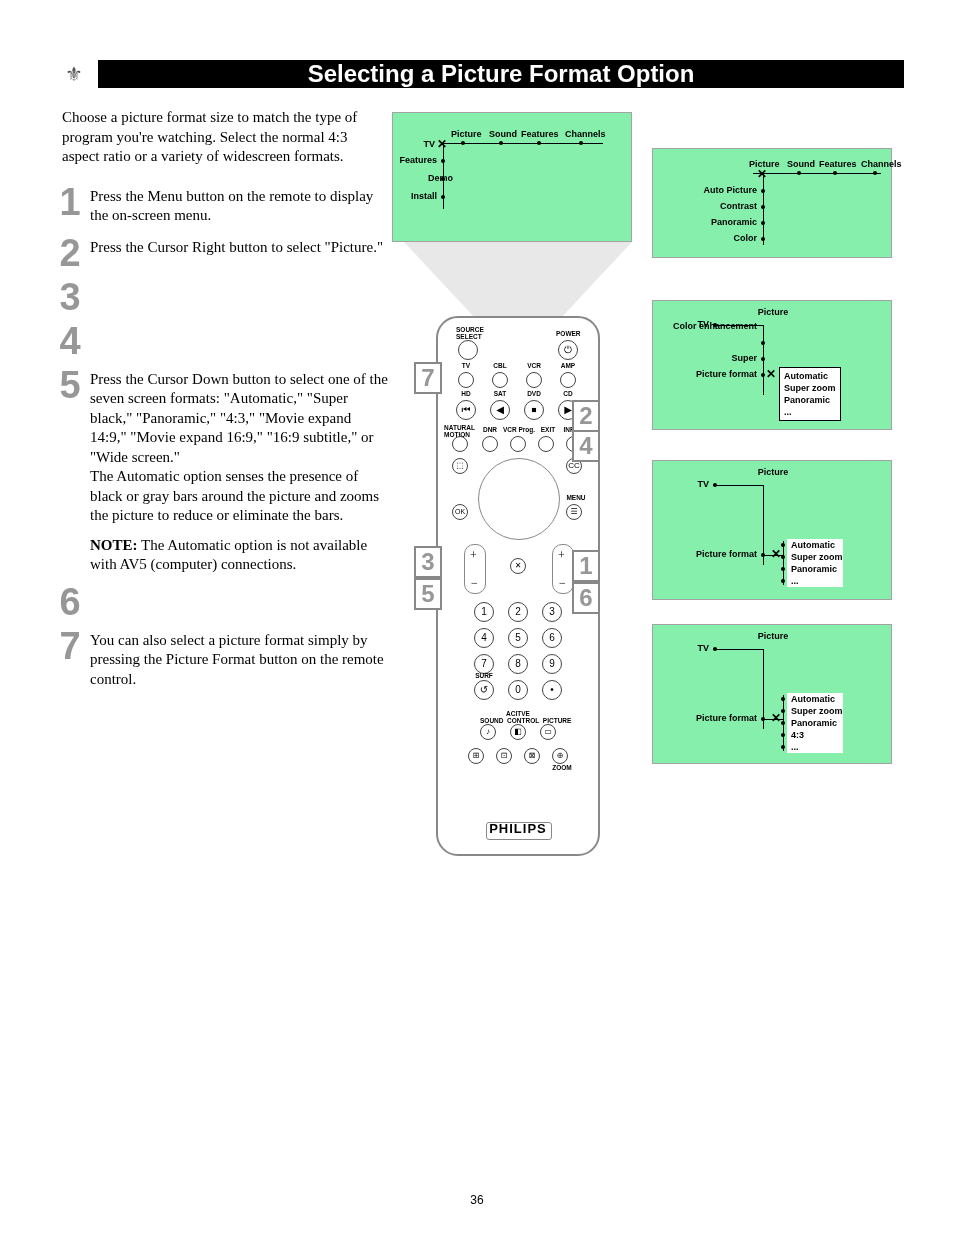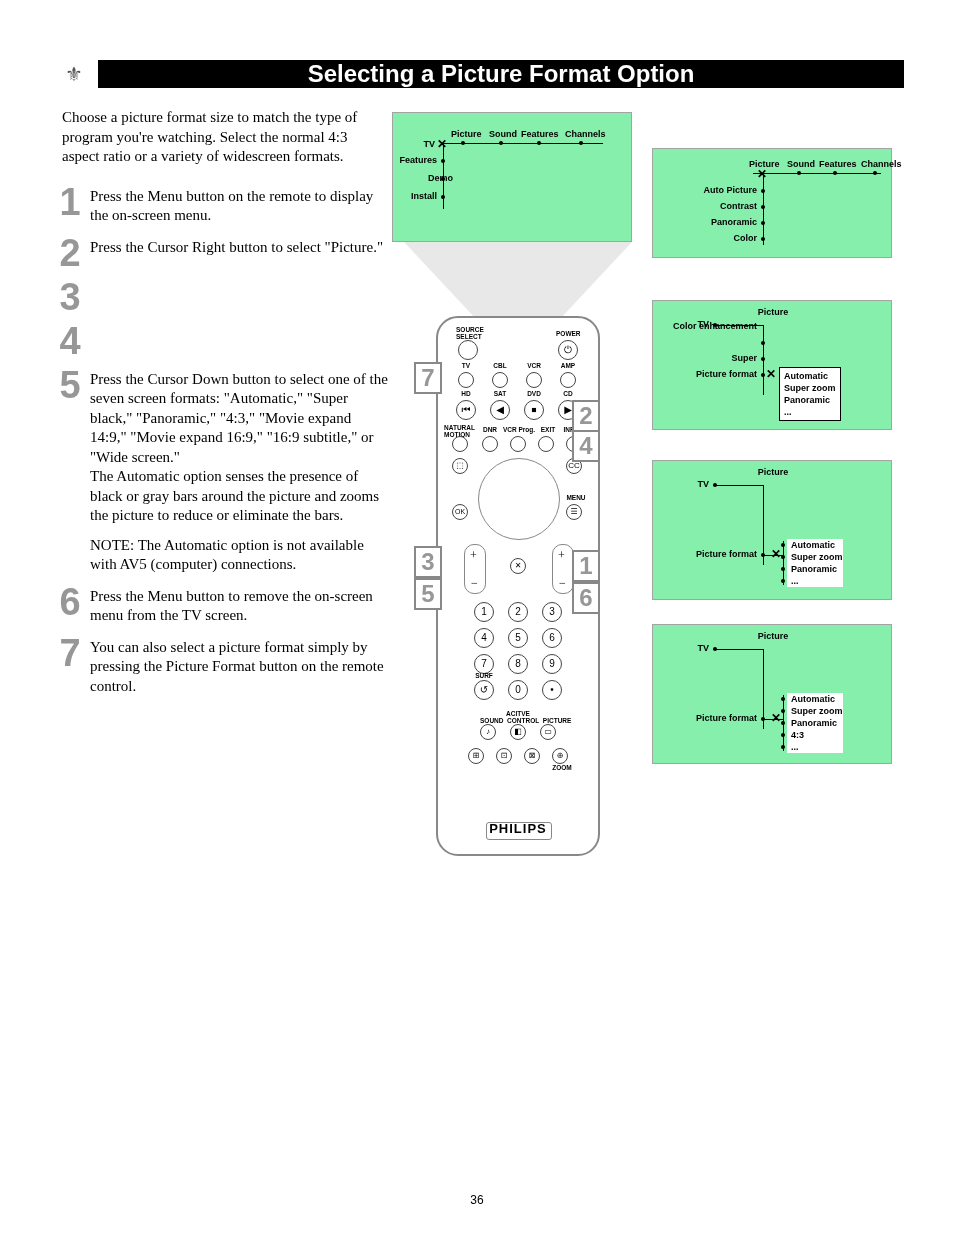--- a/index.html
+++ b/index.html
@@ -5,21 +5,21 @@
   html,body{margin:0;padding:0;background:#fff;color:#000;font-family:"Times New Roman",Times,serif;font-size:15px}
   .page{width:954px;height:1235px;position:relative;box-sizing:border-box;padding:60px 50px 40px 50px}
   .titlebar{display:flex;align-items:stretch;margin-bottom:20px}
   .emblem{flex:0 0 48px;height:28px;display:flex;align-items:center;justify-content:center;font-size:20px;color:#555}
   .titleblock{flex:1;background:#000;color:#fff;font-family:Helvetica,Arial,sans-serif;font-weight:bold;font-size:24px;text-align:center;line-height:28px;height:28px}
   .intro{width:310px;margin:16px 0 18px 12px;line-height:1.3}
   .steps{width:340px;margin-left:0}
   .step{display:flex;align-items:flex-start;margin-bottom:10px}
   .step .num{flex:0 0 40px;font-family:Helvetica,Arial,sans-serif;font-weight:900;font-size:38px;line-height:34px;color:#979797;text-align:center;padding-top:0}
   .step .txt{flex:1;line-height:1.3;padding-top:2px}
-  .step .txt b{font-weight:normal}
+  .step .txt b{font-weight:bold}
   .figs{position:absolute;left:392px;top:108px;width:510px;height:760px}
   .panel{position:absolute;border:1px solid #a3a3a3;box-sizing:border-box;background:#86efac}
   .menu{font-family:Helvetica,Arial,sans-serif;font-size:9px;font-weight:bold}
   .vbar{border-left:1.5px solid #000;position:absolute}
   .dot{width:4px;height:4px;background:#000;border-radius:2px;position:absolute}
   .lbl{position:absolute;white-space:nowrap}
   .rlbl{text-align:right}
   .sub{position:absolute;background:#fff;border:1px solid #000;padding:2px 4px;font-size:9px;font-weight:bold;font-family:Helvetica,Arial,sans-serif;line-height:12px}
   .x{font-family:Arial;font-weight:bold}
   .remote{position:absolute;left:44px;top:208px;width:160px;height:536px;border:2px solid #888;border-radius:22px;background:#fff}
@@ -65,21 +65,20 @@
       <div class="num">5</div>
       <div class="txt">
         <span>Press the Cursor Down button to select one of the seven screen formats: "Automatic," "Super black," "Panoramic," "4:3," "Movie expand 14:9," "Movie expand 16:9," "16:9 subtitle," or "Wide screen."</span><br>
         <span>The Automatic option senses the presence of black or gray bars around the picture and zooms the picture to reduce or eliminate the bars.</span>
         <div style="height:10px"></div>
         <b>NOTE:</b><span> The Automatic option is not available with AV5 (computer) connections.</span>
       </div>
     </div>
     <div class="step">
       <div class="num">6</div>
-      <div class="txt">Press the Menu button to remove the on-screen menu from the TV screen.</div>
     </div>
     <div class="step">
       <div class="num">7</div>
       <div class="txt">You can also select a picture format simply by pressing the Picture Format button on the remote control.</div>
     </div>
   </div>
 
   <div class="figs">
 
     <div class="ray" style="left:12px;top:134px;width:228px;height:78px;clip-path:polygon(0 0,100% 0,68% 100%,32% 100%)"></div>

